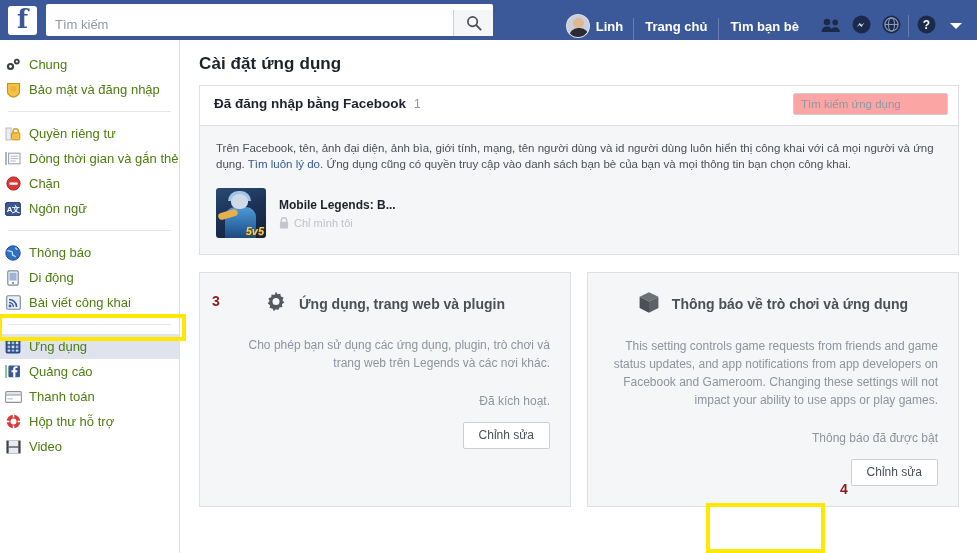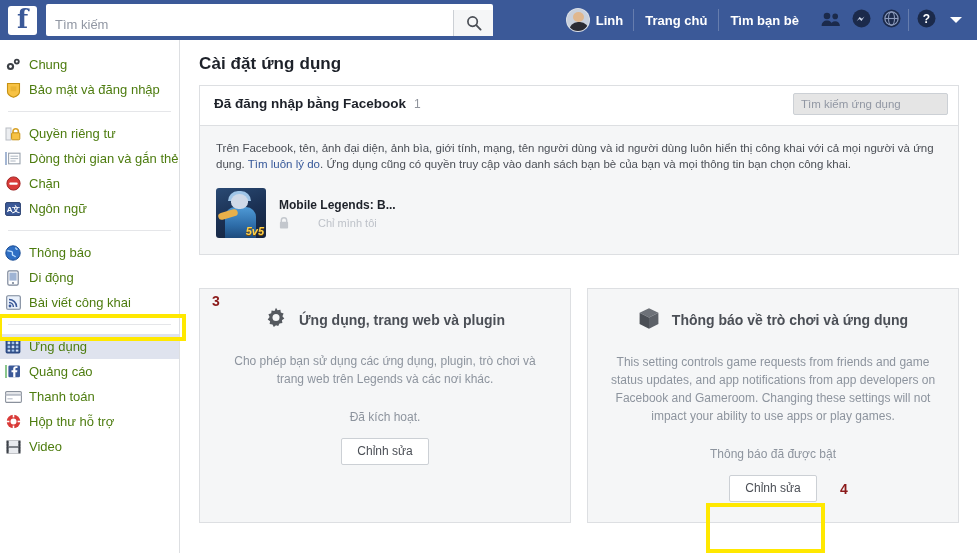--- a/index.html
+++ b/index.html
@@ -55,21 +55,21 @@
     width: 40px; height: 26px;
     border-left: 1px solid #ccd0d5;
     background: #f5f6f7;
     display: flex; align-items: center; justify-content: center;
     cursor: pointer;
   }
   .search-btn svg { display: block; }
 
   .nav-right {
     margin-left: auto;
-    display: flex; align-items: center;
+    display: flex; align-items: flex-end;
     height: 40px;
     padding-right: 6px;
   }
   .nav-user {
     display: flex; align-items: center;
     padding: 0 8px; height: 28px;
     cursor: pointer; border-radius: 2px;
   }
   .avatar {
     width: 24px; height: 24px; border-radius: 50%;
@@ -190,21 +190,21 @@
     font-size: 13.5px; font-weight: bold; color: #1d2129;
   }
   .card-head-count {
     font-size: 12px; color: #90949c; margin-left: 8px;
   }
   .app-search {
     margin-left: auto;
     width: 155px; height: 22px;
     border: 1px solid #ccd0d5;
     border-radius: 2px;
-    background: #e5e5e5;
+    background: #fca5a5;
     font-family: "Liberation Sans", sans-serif;
     font-size: 11.5px;
     color: #1d2129;
     padding: 0 7px;
     outline: none;
   }
   .app-search::placeholder { color: #9197a3; }
 
   .card-body { background: #f5f6f7; }
   .info-text {
@@ -257,39 +257,38 @@
     text-shadow: 0 1px 0 #7a4a00;
   }
   .app-meta { margin-left: 13px; }
   .app-name {
     font-size: 12px; font-weight: bold; color: #1d2129;
     cursor: pointer;
   }
   .app-priv {
     display: flex; align-items: center;
     margin-top: 5px;
-    font-size: 11px; color: #bec2c9; gap: 24px;
+    font-size: 11px; color: #bec2c9;
   }
   .app-priv .lockico { margin-right: 5px; display: flex; }
 
   
   .panels {
     display: flex;
     gap: 16px;
     margin-top: 17px;
   }
   .panel {
     flex: 1;
     background: #f5f6f7;
     border: 1px solid #dddfe2;
     padding: 18px 20px 20px 20px;
-    text-align: center;
+    text-align: right;
     position: relative;
     min-height: 228px;
-    margin-top: 16px;
   }
   .panel-head {
     display: flex; align-items: center; justify-content: center;
     gap: 12px;
     margin-bottom: 20px;
   }
   .panel-title {
     font-size: 14px; font-weight: bold; color: #4b4f56;
   }
   .panel-desc {

